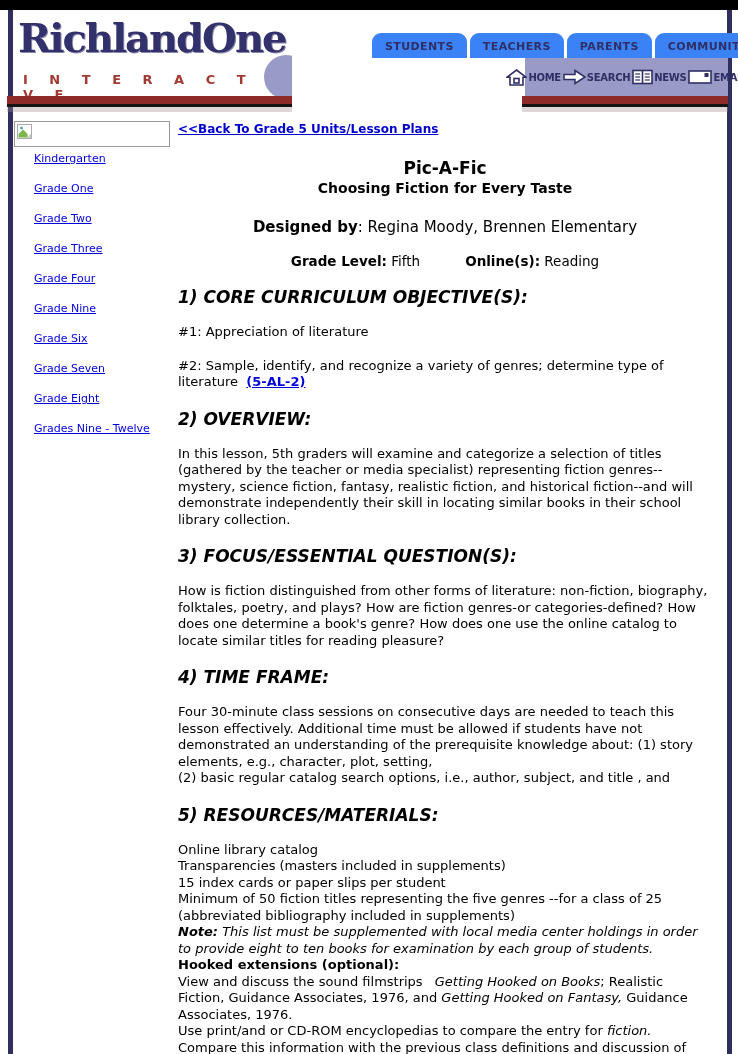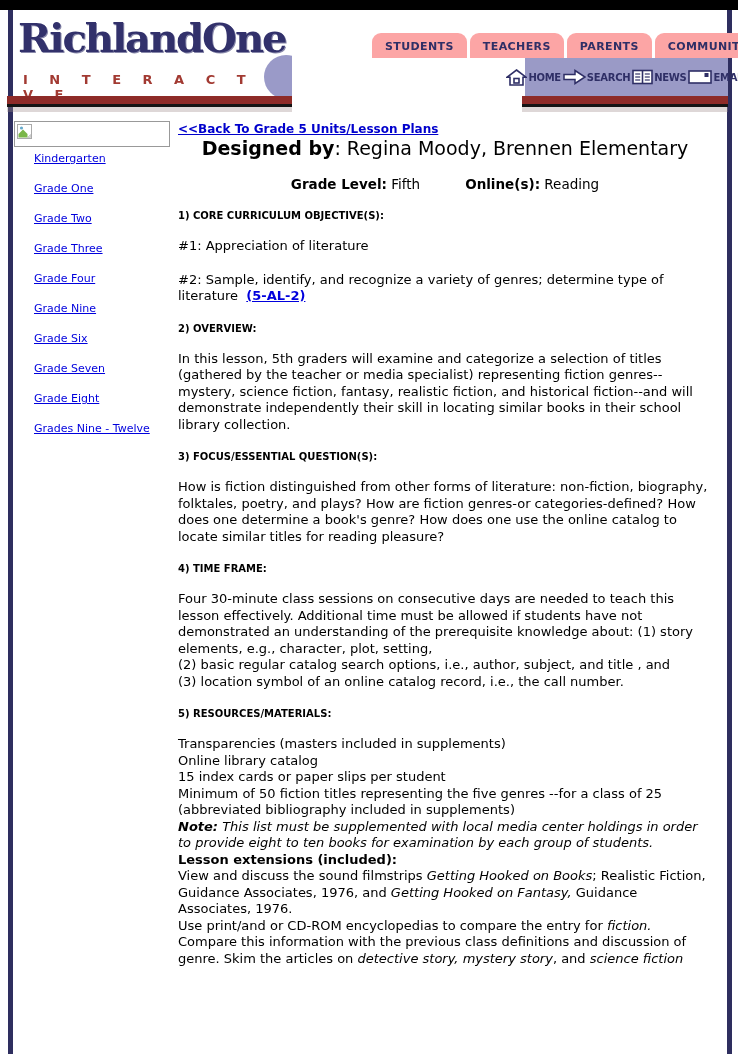--- a/index.html
+++ b/index.html
@@ -25,21 +25,21 @@
     font-size:13px; font-weight:bold; letter-spacing:8.5px; color:#a23a32;
   }
   .logo-circle { position:absolute; right:-16px; top:45px; width:44px; height:44px; border-radius:50%; background:#9a9ac8; }
   .redbar { position:absolute; top:96px; height:8px; background:#8e2b28; border-bottom:3px solid #141414; box-shadow:0 5px 0 rgba(160,140,140,.35); }
   .redbar-left { left:7px; width:285px; }
   .redbar-right { left:522px; width:206px; }
 
   
   .tabs { position:absolute; left:372px; top:33px; height:25px; display:flex; gap:3px; }
   .tab {
-    background:#fca5a5; color:#2f2f66; font-size:11px; font-weight:bold;
+    background:#3b82f6; color:#2f2f66; font-size:11px; font-weight:bold;
     letter-spacing:.4px; border-radius:9px 9px 0 0; padding:7px 13px 0;
     height:18px; white-space:nowrap; cursor:default;
   }
   
   .iconbar {
     position:absolute; left:525px; top:58px; width:203px; height:38px;
     background:#9a9ac6; display:flex; align-items:center; justify-content:center;
   }
   .nav-item { display:flex; align-items:center; margin:0 1px; cursor:default;text-align:center; }
   .nav-item .lbl { color:#2f2f66; font-size:10px; font-weight:bold; letter-spacing:-0.3px; }
@@ -50,26 +50,26 @@
   .sidebar-img svg { position:absolute; left:2px; top:2px; }
   .side-links { position:absolute; left:34px; top:148px; display:flex; flex-direction:column;gap:8px; }
   .side-links a { color:#0000dd; font-size:11px; text-decoration:underline; height:22px; line-height:22px; cursor:pointer; }
 
   
   .main { position:absolute; left:178px; top:118px; width:534px; }
   .back-link { color:#0000cc; font-weight:bold; font-size:12px; text-decoration:underline; cursor:pointer; }
   .title-block { text-align:center; margin-top:21px; }
   .title { font-size:17px; font-weight:bold; line-height:21px; }
   .subtitle { font-size:14px; font-weight:bold; line-height:18px; }
-  .byline { text-align:center; font-size:19px; }
+  .byline { text-align:center; margin-top:21px; font-size:15px; }
   .gradeline { text-align:center; margin-top:17px; font-size:13.5px; }
   .gradeline .sep { display:inline-block; width:45px; }
   .b { font-weight:bold; }
   .it { font-style:italic; }
-  .heading { font-size:10px; font-weight:bold; margin:18px 0 17px; }
+  .heading { font-size:17px; font-weight:bold; margin:18px 0 17px;font-style:italic; }
   .para { font-size:13px; line-height:16.5px; margin:0 0 17px; }
   .line { font-size:13px; line-height:16.5px; }
   .inline-link { color:#0000dd; font-weight:bold; text-decoration:underline; cursor:pointer;text-align:center; }
 </style>
 </head>
 <body>
 
 <div class="page">
 
   <div class="topbar"></div>
@@ -153,49 +153,52 @@
     <a>Grade Nine</a>
     <a>Grade Six</a>
     <a>Grade Seven</a>
     <a>Grade Eight</a>
     <a>Grades Nine - Twelve</a>
   </div>
 
   <div class="main">
     <a class="back-link">&lt;&lt;Back To Grade 5 Units/Lesson Plans</a>
 
+    <div class="title-block">
+      <div class="title">Pic-A-Fic</div>
+      <div class="subtitle">Choosing Fiction for Every Taste</div>
+    </div>
 
     <div class="byline"><span class="b">Designed by</span><span>: Regina Moody, Brennen Elementary</span></div>
 
     <div class="gradeline"><span class="b">Grade Level:</span><span> Fifth</span><span class="sep"></span><span class="b">Online(s):</span><span> Reading</span></div>
 
     <div class="heading">1) CORE CURRICULUM OBJECTIVE(S):</div>
     <div class="para">#1: Appreciation of literature</div>
     <div class="para"><span>#2: Sample, identify, and recognize a variety of genres; determine type of literature&nbsp; </span><a class="inline-link">(5-AL-2)</a></div>
 
     <div class="heading">2) OVERVIEW:</div>
     <div class="para">In this lesson, 5th graders will examine and categorize a selection of titles (gathered by the teacher or media specialist) representing fiction genres--mystery, science fiction, fantasy, realistic fiction, and historical fiction--and will demonstrate independently their skill in locating similar books in their school library collection.</div>
 
     <div class="heading">3) FOCUS/ESSENTIAL QUESTION(S):</div>
     <div class="para">How is fiction distinguished from other forms of literature: non-fiction, biography, folktales, poetry, and plays? How are fiction genres-or categories-defined? How does one determine a book's genre? How does one use the online catalog to locate similar titles for reading pleasure?</div>
 
     <div class="heading">4) TIME FRAME:</div>
     <div class="para">
       <div class="line">Four 30-minute class sessions on consecutive days are needed to teach this lesson effectively. Additional time must be allowed if students have not demonstrated an understanding of the prerequisite knowledge about: (1) story elements, e.g., character, plot, setting,</div>
       <div class="line">(2) basic regular catalog search options, i.e., author, subject, and title , and</div>
-      <div class="line">(3) location symbol of an online catalog record, i.e., the call number.</div>
     </div>
 
     <div class="heading">5) RESOURCES/MATERIALS:</div>
     <div>
+      <div class="line">Online library catalog</div>
       <div class="line">Transparencies (masters included in supplements)</div>
-      <div class="line">Online library catalog</div>
       <div class="line">15 index cards or paper slips per student</div>
       <div class="line">Minimum of 50 fiction titles representing the five genres --for a class of 25 (abbreviated bibliography included in supplements)</div>
       <div class="line"><span class="b it">Note:</span><span class="it"> This list must be supplemented with local media center holdings in order to provide eight to ten books for examination by each group of students.</span></div>
-      <div class="line b">Lesson extensions (included):</div>
-      <div class="line"><span>View and discuss the sound filmstrips </span><span style="font-style: italic;">Getting Hooked on Books</span><span>; </span><span style="">Realistic Fiction,</span><span> Guidance Associates, 1976, and </span><span style="font-style: italic;">Getting Hooked on Fantasy,</span><span> Guidance Associates, 1976.</span></div>
+      <div class="line b">Hooked extensions (optional):</div>
+      <div class="line"><span>View and discuss the sound filmstrips </span><span style="font-style: italic; margin-left: 8px;">Getting Hooked on Books</span><span>; </span><span style="">Realistic Fiction,</span><span> Guidance Associates, 1976, and </span><span style="font-style: italic;">Getting Hooked on Fantasy,</span><span> Guidance Associates, 1976.</span></div>
       <div class="line"><span>Use print/and or CD-ROM encyclopedias to compare the entry for </span><span style="font-style: italic;">fiction.</span></div>
       <div class="line"><span>Compare this information with the previous class definitions and discussion of genre. Skim the articles on </span><span style="font-style: italic;">detective story, mystery story</span><span>, and </span><span style="font-style: italic;">science fiction</span></div>
     </div>
   </div>
 
 </div>
 
 </body></html>

